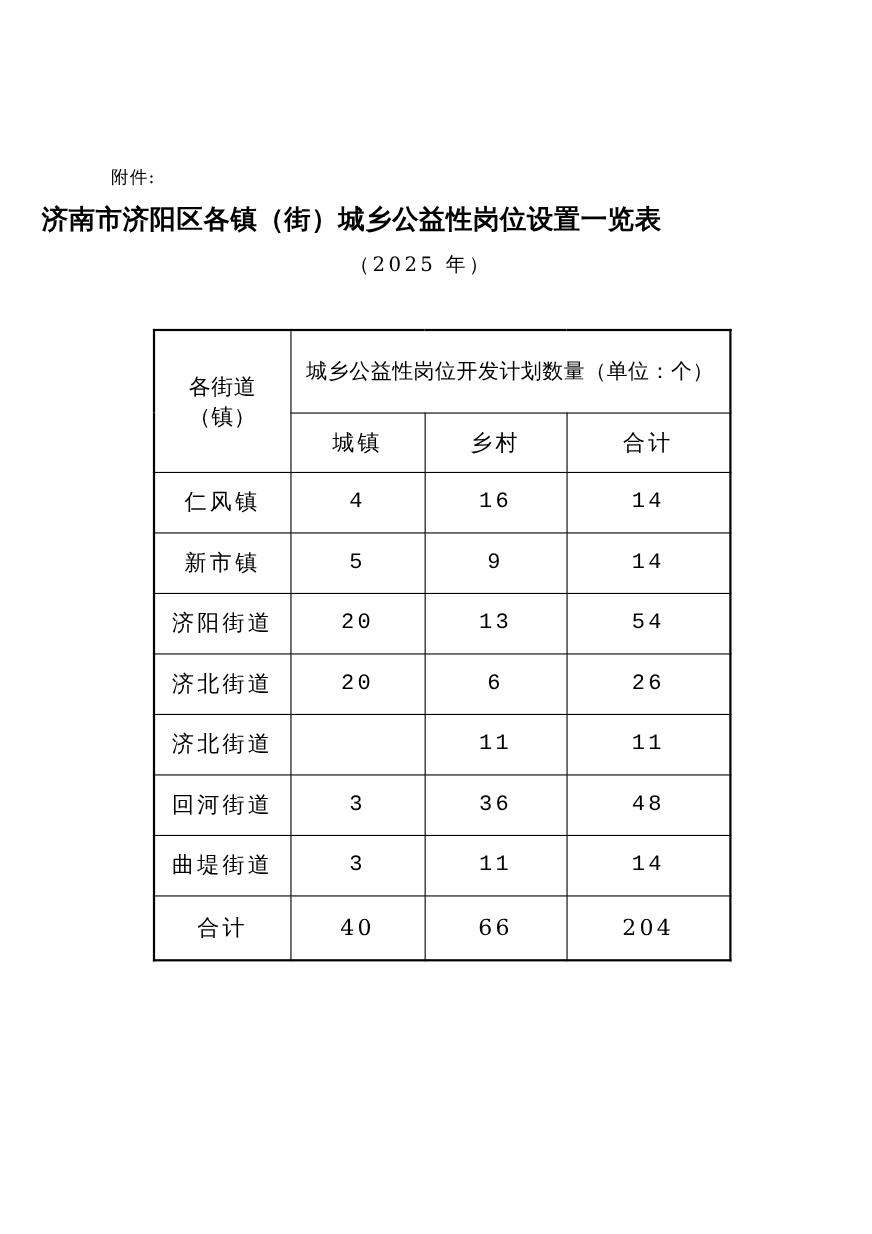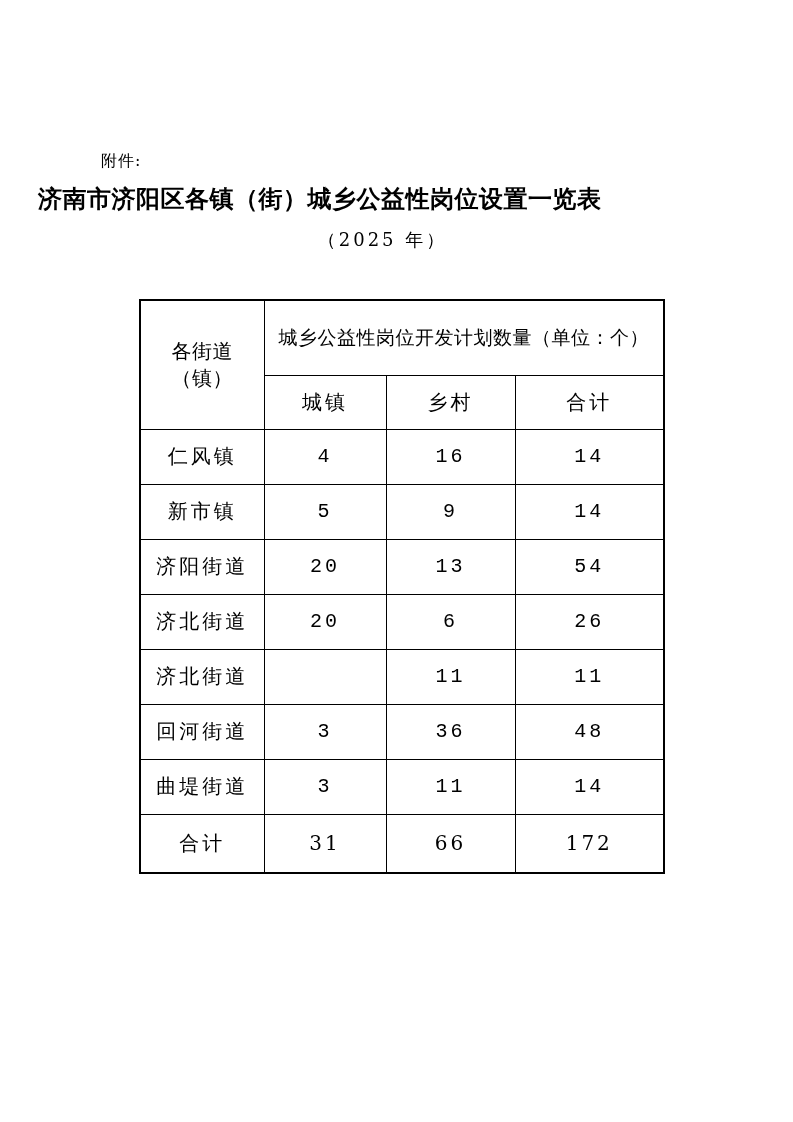--- a/index.html
+++ b/index.html
@@ -157,20 +157,20 @@
         <td class="num-cell">48</td>
       </tr>
       <tr class="body-row">
         <td class="name-cell">曲堤街道</td>
         <td class="num-cell">3</td>
         <td class="num-cell">11</td>
         <td class="num-cell">14</td>
       </tr>
       <tr class="total-row">
         <td class="name-cell">合计</td>
-        <td class="num-cell">31</td>
+        <td class="num-cell">40</td>
         <td class="num-cell">66</td>
-        <td class="num-cell">172</td>
+        <td class="num-cell">204</td>
       </tr>
     </tbody>
   </table>
 
 </div>
 
 </body></html>

